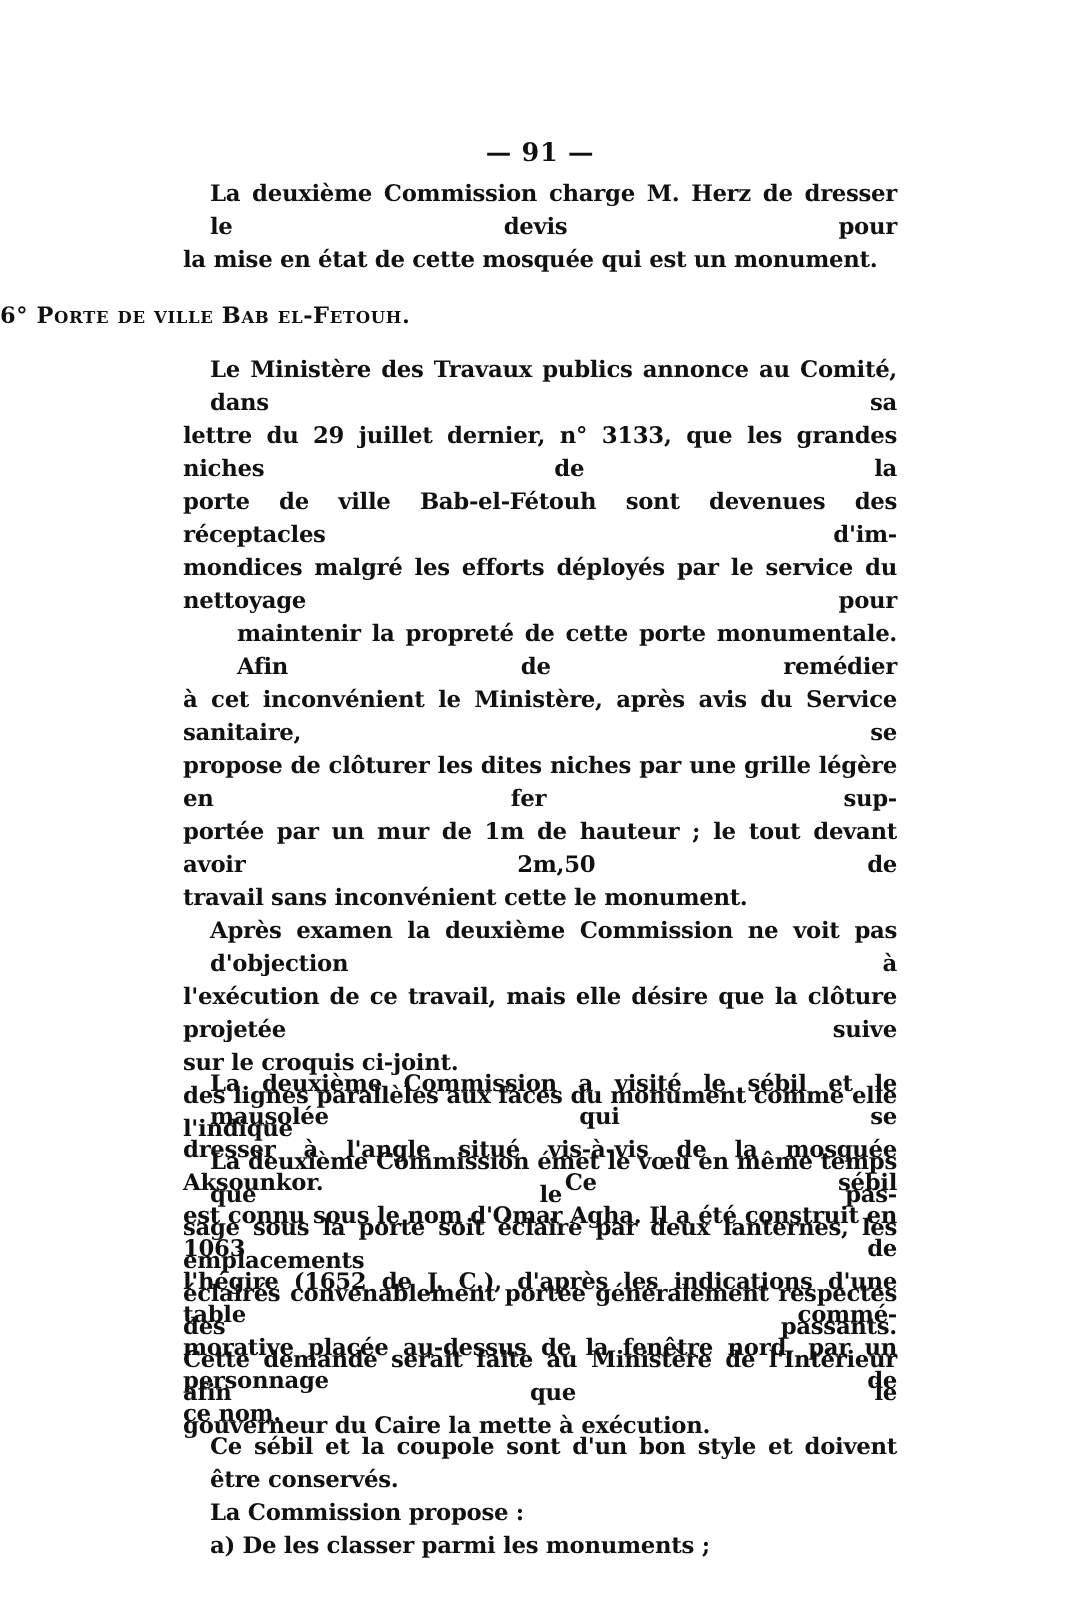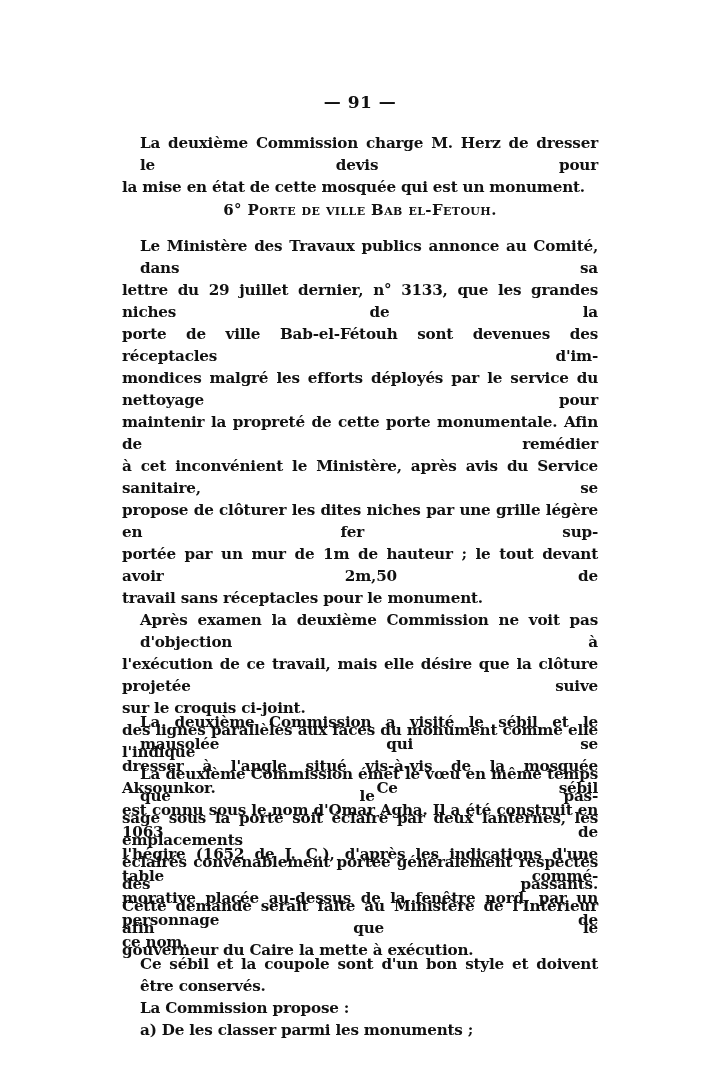--- a/index.html
+++ b/index.html
@@ -13,52 +13,52 @@
     position: absolute; top: 92px; left: 0; width: 720px; text-align: center;
     font-size: 17px; font-weight: bold; letter-spacing: 0.5px;
   }
   .block {
     position: absolute; left: 122px; width: 476px;
     font-size: 15.2px; line-height: 22px; font-weight: bold;
     text-align: justify; text-align-last: left;
     letter-spacing: -0.2px;
   }
   .heading {
-    position: absolute; left: 0; width: 720px; text-align: center;
+    position: absolute; left: 0; width: 720px; text-align: left;
     font-size: 15px; font-weight: bold; font-variant: small-caps; letter-spacing: 0.4px;
   }
   .line { display: block; text-align: justify; text-align-last: justify; white-space: nowrap; }
   .line.last { text-align-last: left; }
   .line.ind { padding-left: 18px; }
 </style>
 </head>
 <body>
 
 <div class="page">
 
   <div class="pagenum">— 91 —</div>
 
-  <div class="block" style="top:132px;">
+  <div class="block" style="top:118px;">
     <span class="line ind" style="white-space: normal;">La deuxième Commission charge M. Herz de dresser le devis pour</span>
     <span class="line last" style="white-space: normal;">la mise en état de cette mosquée qui est un monument.</span>
   </div>
 
   <div class="heading" style="top:201px;">6° Porte de ville Bab el-Fetouh.</div>
 
   <div class="block" style="top:235px;">
     <div>
       <span class="line ind" style="white-space: normal;">Le Ministère des Travaux publics annonce au Comité, dans sa</span>
       <span class="line" style="white-space: normal;">lettre du 29 juillet dernier, n° 3133, que les grandes niches de la</span>
       <span class="line" style="white-space: normal;">porte de ville Bab-el-Fétouh sont devenues des réceptacles d'im-</span>
       <span class="line" style="white-space: normal;">mondices malgré les efforts déployés par le service du nettoyage pour</span>
-      <span class="line" style="white-space: normal;">maintenir la propreté de cette porte monumentale. Afin de remédier</span>
+      <span class="line" style="white-space: normal; margin-left: 36px;">maintenir la propreté de cette porte monumentale. Afin de remédier</span>
       <span class="line" style="white-space: normal;">à cet inconvénient le Ministère, après avis du Service sanitaire, se</span>
       <span class="line" style="white-space: normal;">propose de clôturer les dites niches par une grille légère en fer sup-</span>
       <span class="line" style="white-space: normal;">portée par un mur de 1m de hauteur ; le tout devant avoir 2m,50 de</span>
-      <span class="line last" style="white-space: normal;">travail sans réceptacles pour le monument.</span>
+      <span class="line last" style="white-space: normal;">travail sans inconvénient cette le monument.</span>
     </div>
     <div>
       <span class="line ind" style="white-space: normal;">Après examen la deuxième Commission ne voit pas d'objection à</span>
       <span class="line" style="white-space: normal;">l'exécution de ce travail, mais elle désire que la clôture projetée suive</span>
       <span class="line last" style="white-space: normal;">sur le croquis ci-joint.</span>
       <span class="line" style="white-space: normal;">des lignes parallèles aux faces du monument comme elle l'indique</span>
     </div>
     <div>
       <span class="line ind" style="white-space: normal;">La deuxième Commission émet le vœu en même temps que le pas-</span>
       <span class="line" style="white-space: normal;">sage sous la porte soit éclairé par deux lanternes, les emplacements</span>

